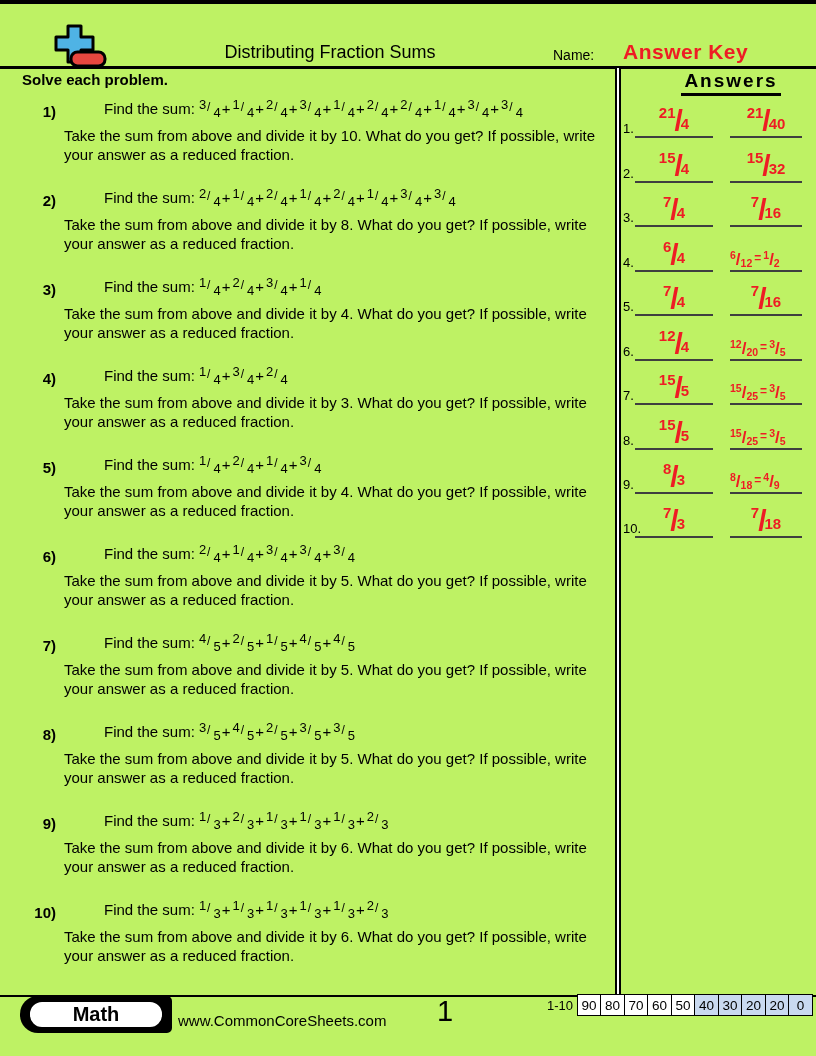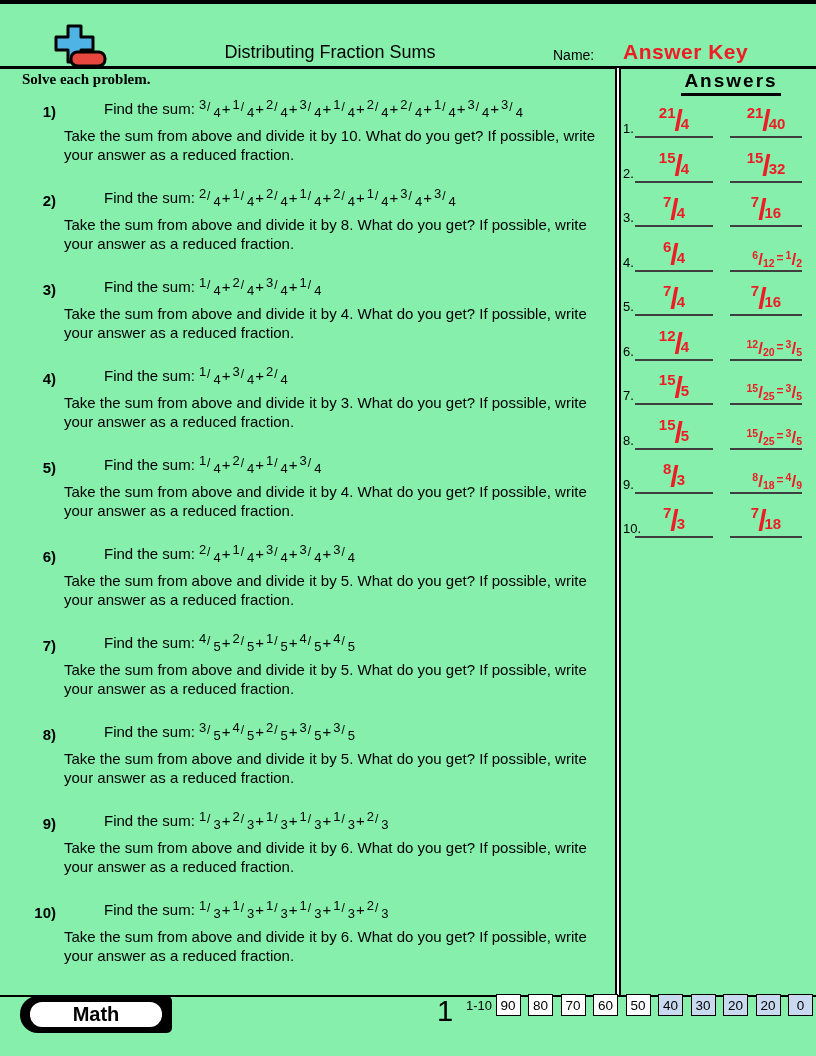--- a/index.html
+++ b/index.html
@@ -1,29 +1,29 @@
 <!DOCTYPE html>
 <html style="--red: #ee1c24; --plus: #4fb3e5; --minus: #e8473f; --shade: #c9d9f0;"><head>
 <meta charset="utf-8">
 <style>
   html,body{margin:0;padding:0;background:#888;}
   .page{
     position:relative; width:816px; height:1056px; margin:0 auto;
-    background:#86efac; font-family:"Liberation Sans", sans-serif; color:#000;
+    background:#bef264; font-family:"Liberation Sans", sans-serif; color:#000;
     overflow:hidden;
   }
   .top-edge{position:absolute;top:0;left:0;width:816px;height:4px;background:#000;}
 
   
   .logo-svg{position:absolute;left:54px;top:24px;}
   .page-title{position:absolute;left:30px;top:42px;width:600px;text-align:center;font-size:18px;}
   .name-label{position:absolute;left:553px;top:47px;font-size:14px;}
   .answer-key{position:absolute;left:623px;top:40px;font-size:21px;font-weight:bold;color:var(--red);letter-spacing:.5px;}
   .header-line{position:absolute;top:66px;left:0;width:816px;height:3px;background:#000;}
-  .solve-label{position:absolute;left:22px;top:71px;font-size:15px;font-weight:bold;font-family:Liberation Serif, serif;}
+  .solve-label{position:absolute;left:22px;top:71px;font-size:15px;font-weight:bold;}
 
   
   .divider{position:absolute;left:615px;top:68px;height:927px;width:6px;
     border-left:2px solid #000;border-right:2px solid #000;box-sizing:border-box;background:#fff;}
 
   
   .problems{position:absolute;left:24px;top:100px;width:588px;}
   .problem{position:relative;height:89px;}
   .p-num{position:absolute;left:0;top:3px;width:32px;text-align:right;font-weight:bold;font-size:15px;}
   .p-body{margin-left:40px;}
@@ -43,37 +43,37 @@
   .answer-row{position:relative;height:44.45px;}
   .a-num{position:absolute;left:2px;bottom:2px;font-size:13px;}
   .a-blank{position:absolute;bottom:0;height:36px;border-bottom:2px solid #3f3f3f;}
   .a-blank.b1{left:14px;width:78px;}
   .a-blank.b2{left:109px;width:72px;}
   .bf{position:absolute;bottom:-3px;left:0;right:0;text-align:center;color:var(--red);
     font-weight:bold;font-size:30px;line-height:26px;white-space:nowrap;}
   .bf .bfn{font-size:15px;position:relative;top:-13px;left:1px;}
   .bf .bfs{letter-spacing:-1px;}
   .bf .bfd{font-size:15px;position:relative;top:-2px;left:-1px;}
-  .ef{position:absolute;bottom:1px;left:0;right:0;text-align:right;color:var(--red);
+  .ef{position:absolute;bottom:1px;left:0;right:0;text-align:left;color:var(--red);
     font-weight:bold;font-size:17px;line-height:15px;white-space:nowrap;}
   .ef .efn{font-size:10.5px;position:relative;top:-6px;}
   .ef .efd{font-size:10.5px;position:relative;top:2px;}
   .ef .efe{font-size:12px;position:relative;top:-3px;margin:0 2px;}
 
   
   .footer-line{position:absolute;top:995px;left:0;width:816px;height:2px;background:#000;}
   .math-badge{position:absolute;left:20px;top:996px;width:152px;height:37px;background:#000;
     border-radius:18px 5px 5px 18px;display:flex;align-items:center;justify-content:center;}
   .math-badge-inner{width:132px;height:25px;background:#fff;border:2.5px solid #000;border-radius:14px;
     display:flex;align-items:center;justify-content:center;font-weight:bold;font-size:20px;}
   .footer-url{position:absolute;left:178px;top:1012px;font-size:15px;}
   .page-num{position:absolute;left:415px;top:995px;width:60px;text-align:center;font-size:29px;}
   .score{position:absolute;right:3px;top:994px;display:flex;align-items:center;}
   .score-label{font-size:13px;margin-right:5px;}
-  .score-cells{display:flex;gap:9px;}
+  .score-cells{display:flex;}
   .score-cell{width:23px;height:20px;border:1.5px solid #000;margin-left:-1.5px;
     display:flex;align-items:center;justify-content:center;font-size:13.5px;background:#fff;}
   .score-cell.shaded{background:var(--shade);}
 </style>
 </head>
 <body>
 
 <div class="page">
   <div class="top-edge"></div>
 
@@ -293,20 +293,21 @@
     <span class="a-blank b2">
           <span class="bf"><span class="bfn">7</span><span class="bfs">/</span><span class="bfd">18</span></span>
         </span>
   </div>
 </div>
 
   <div class="footer-line"></div>
   <div class="math-badge">
     <div class="math-badge-inner">Math</div>
   </div>
+  <div class="footer-url">www.CommonCoreSheets.com</div>
   <div class="page-num">1</div>
   <div class="score">
     <span class="score-label">1-10</span>
     <span class="score-cells">
         <span class="score-cell">90</span>
         <span class="score-cell">80</span>
         <span class="score-cell">70</span>
         <span class="score-cell">60</span>
         <span class="score-cell">50</span>
         <span class="score-cell shaded">40</span>

